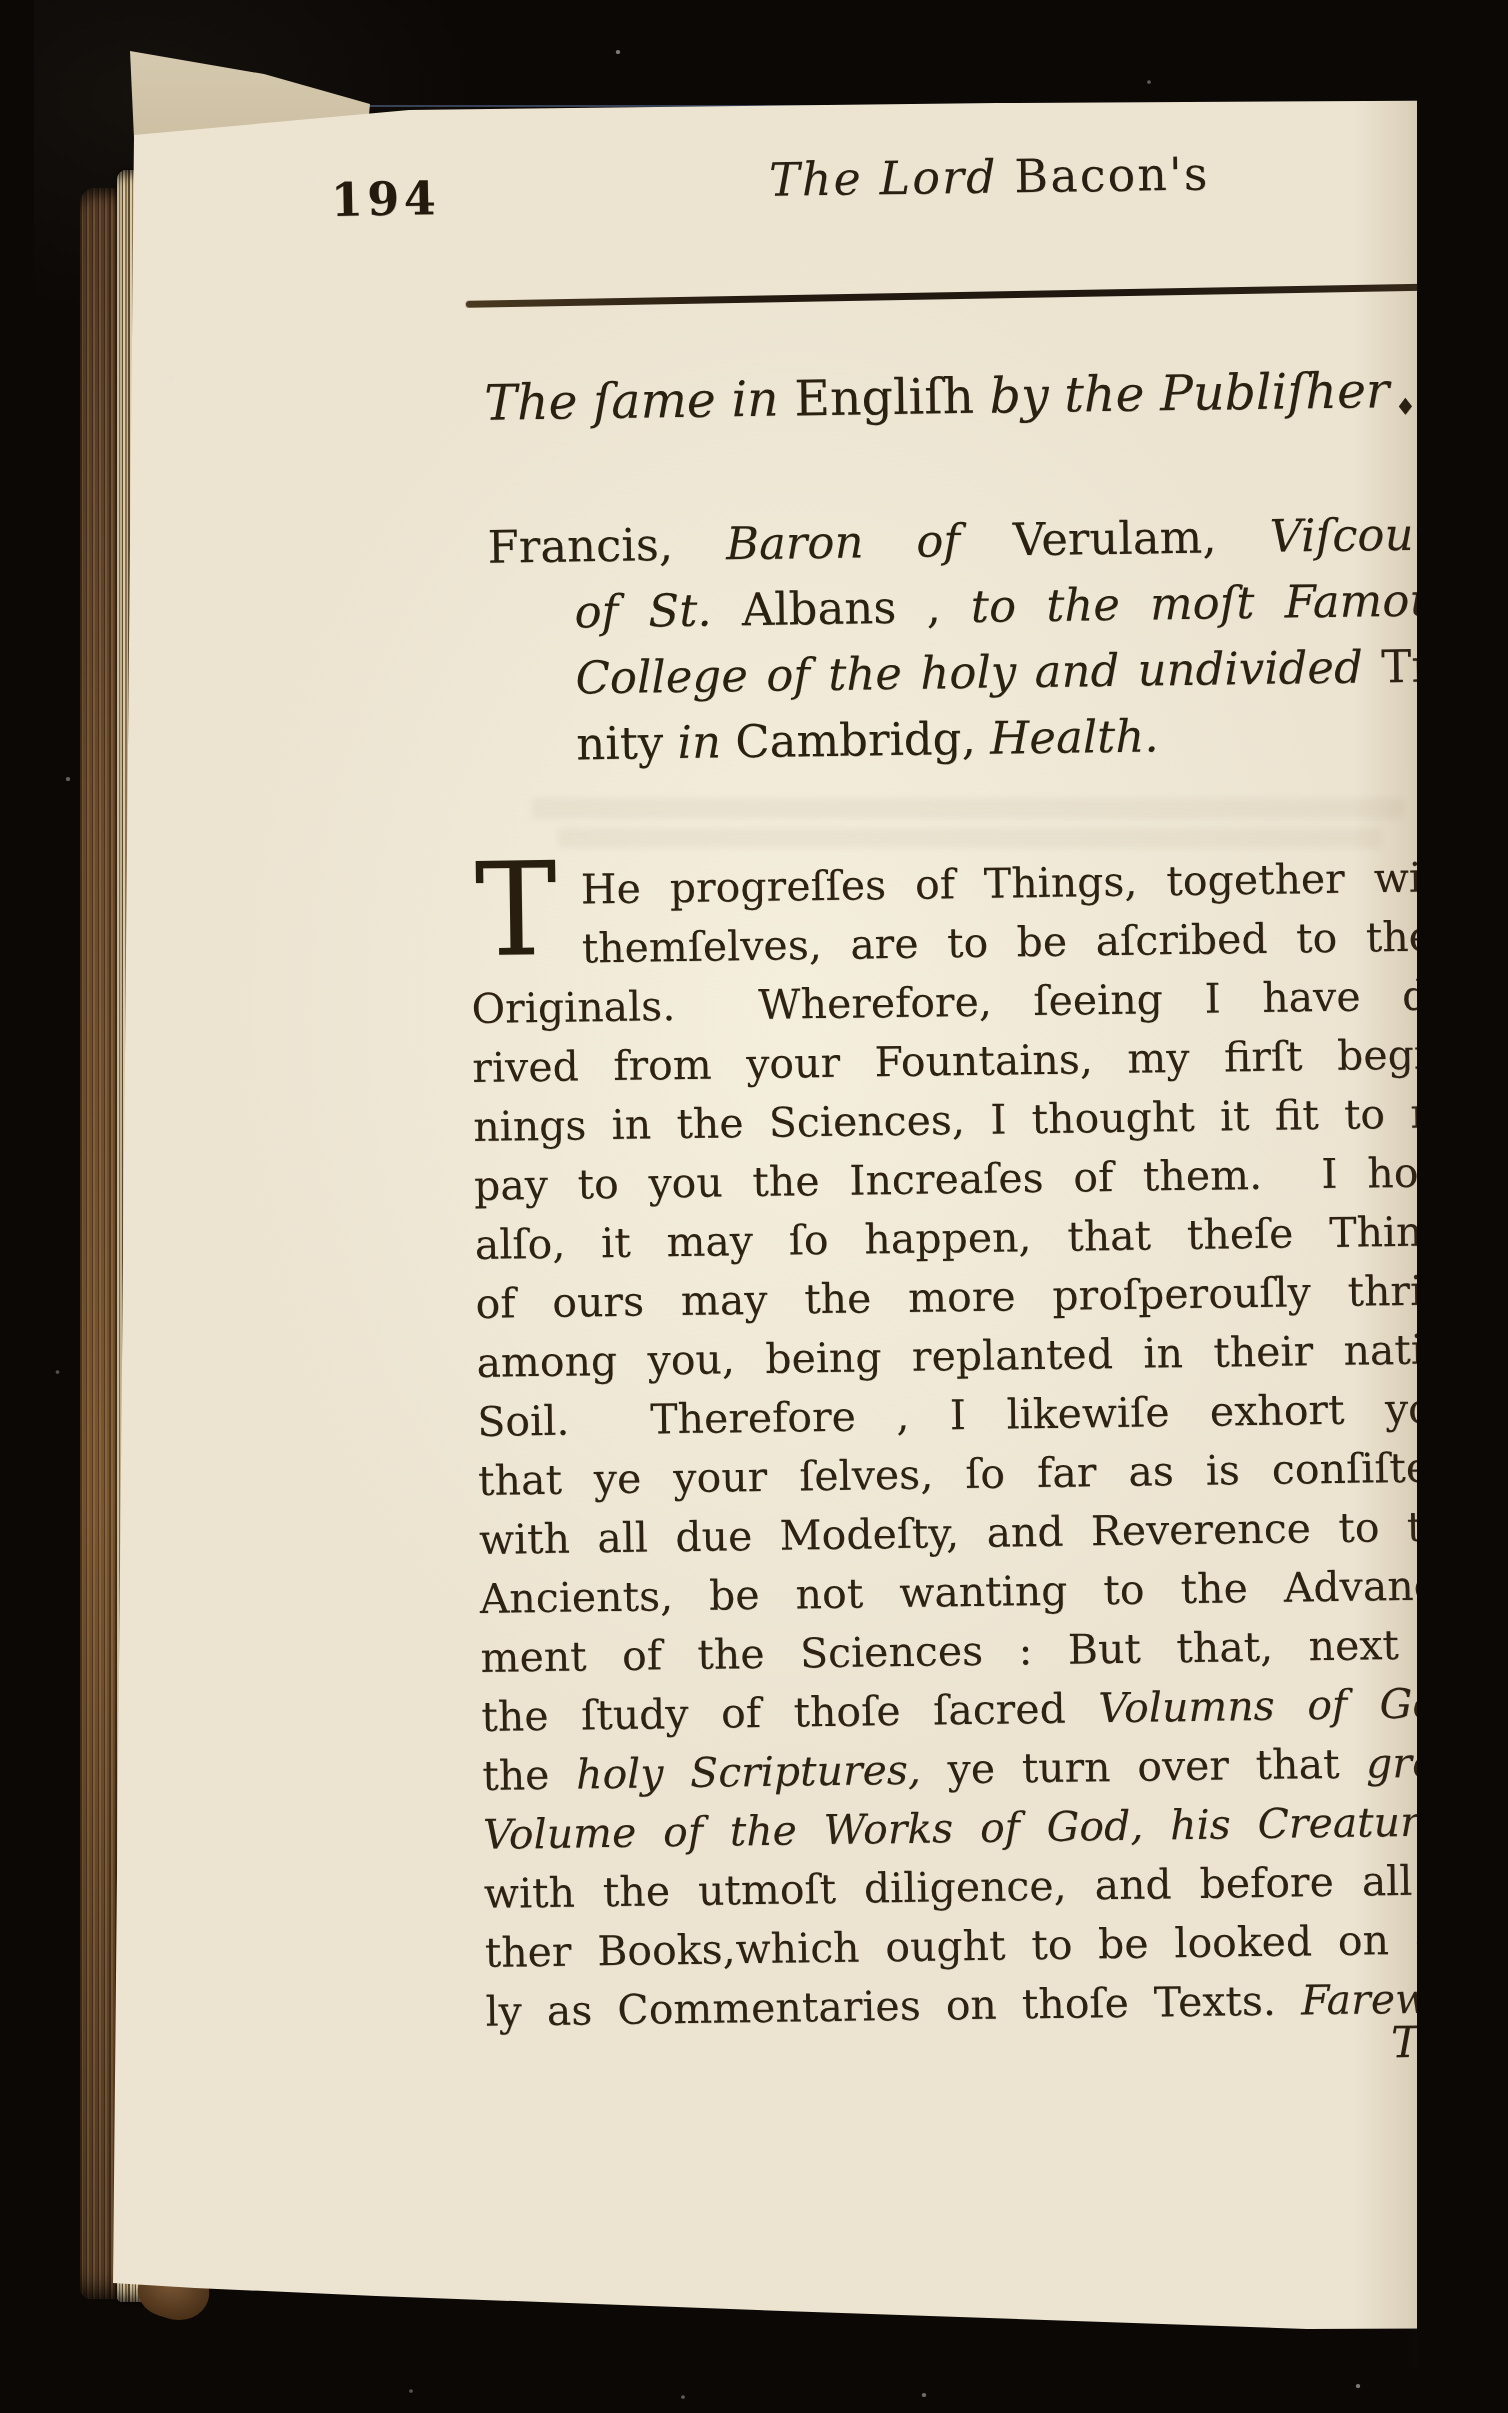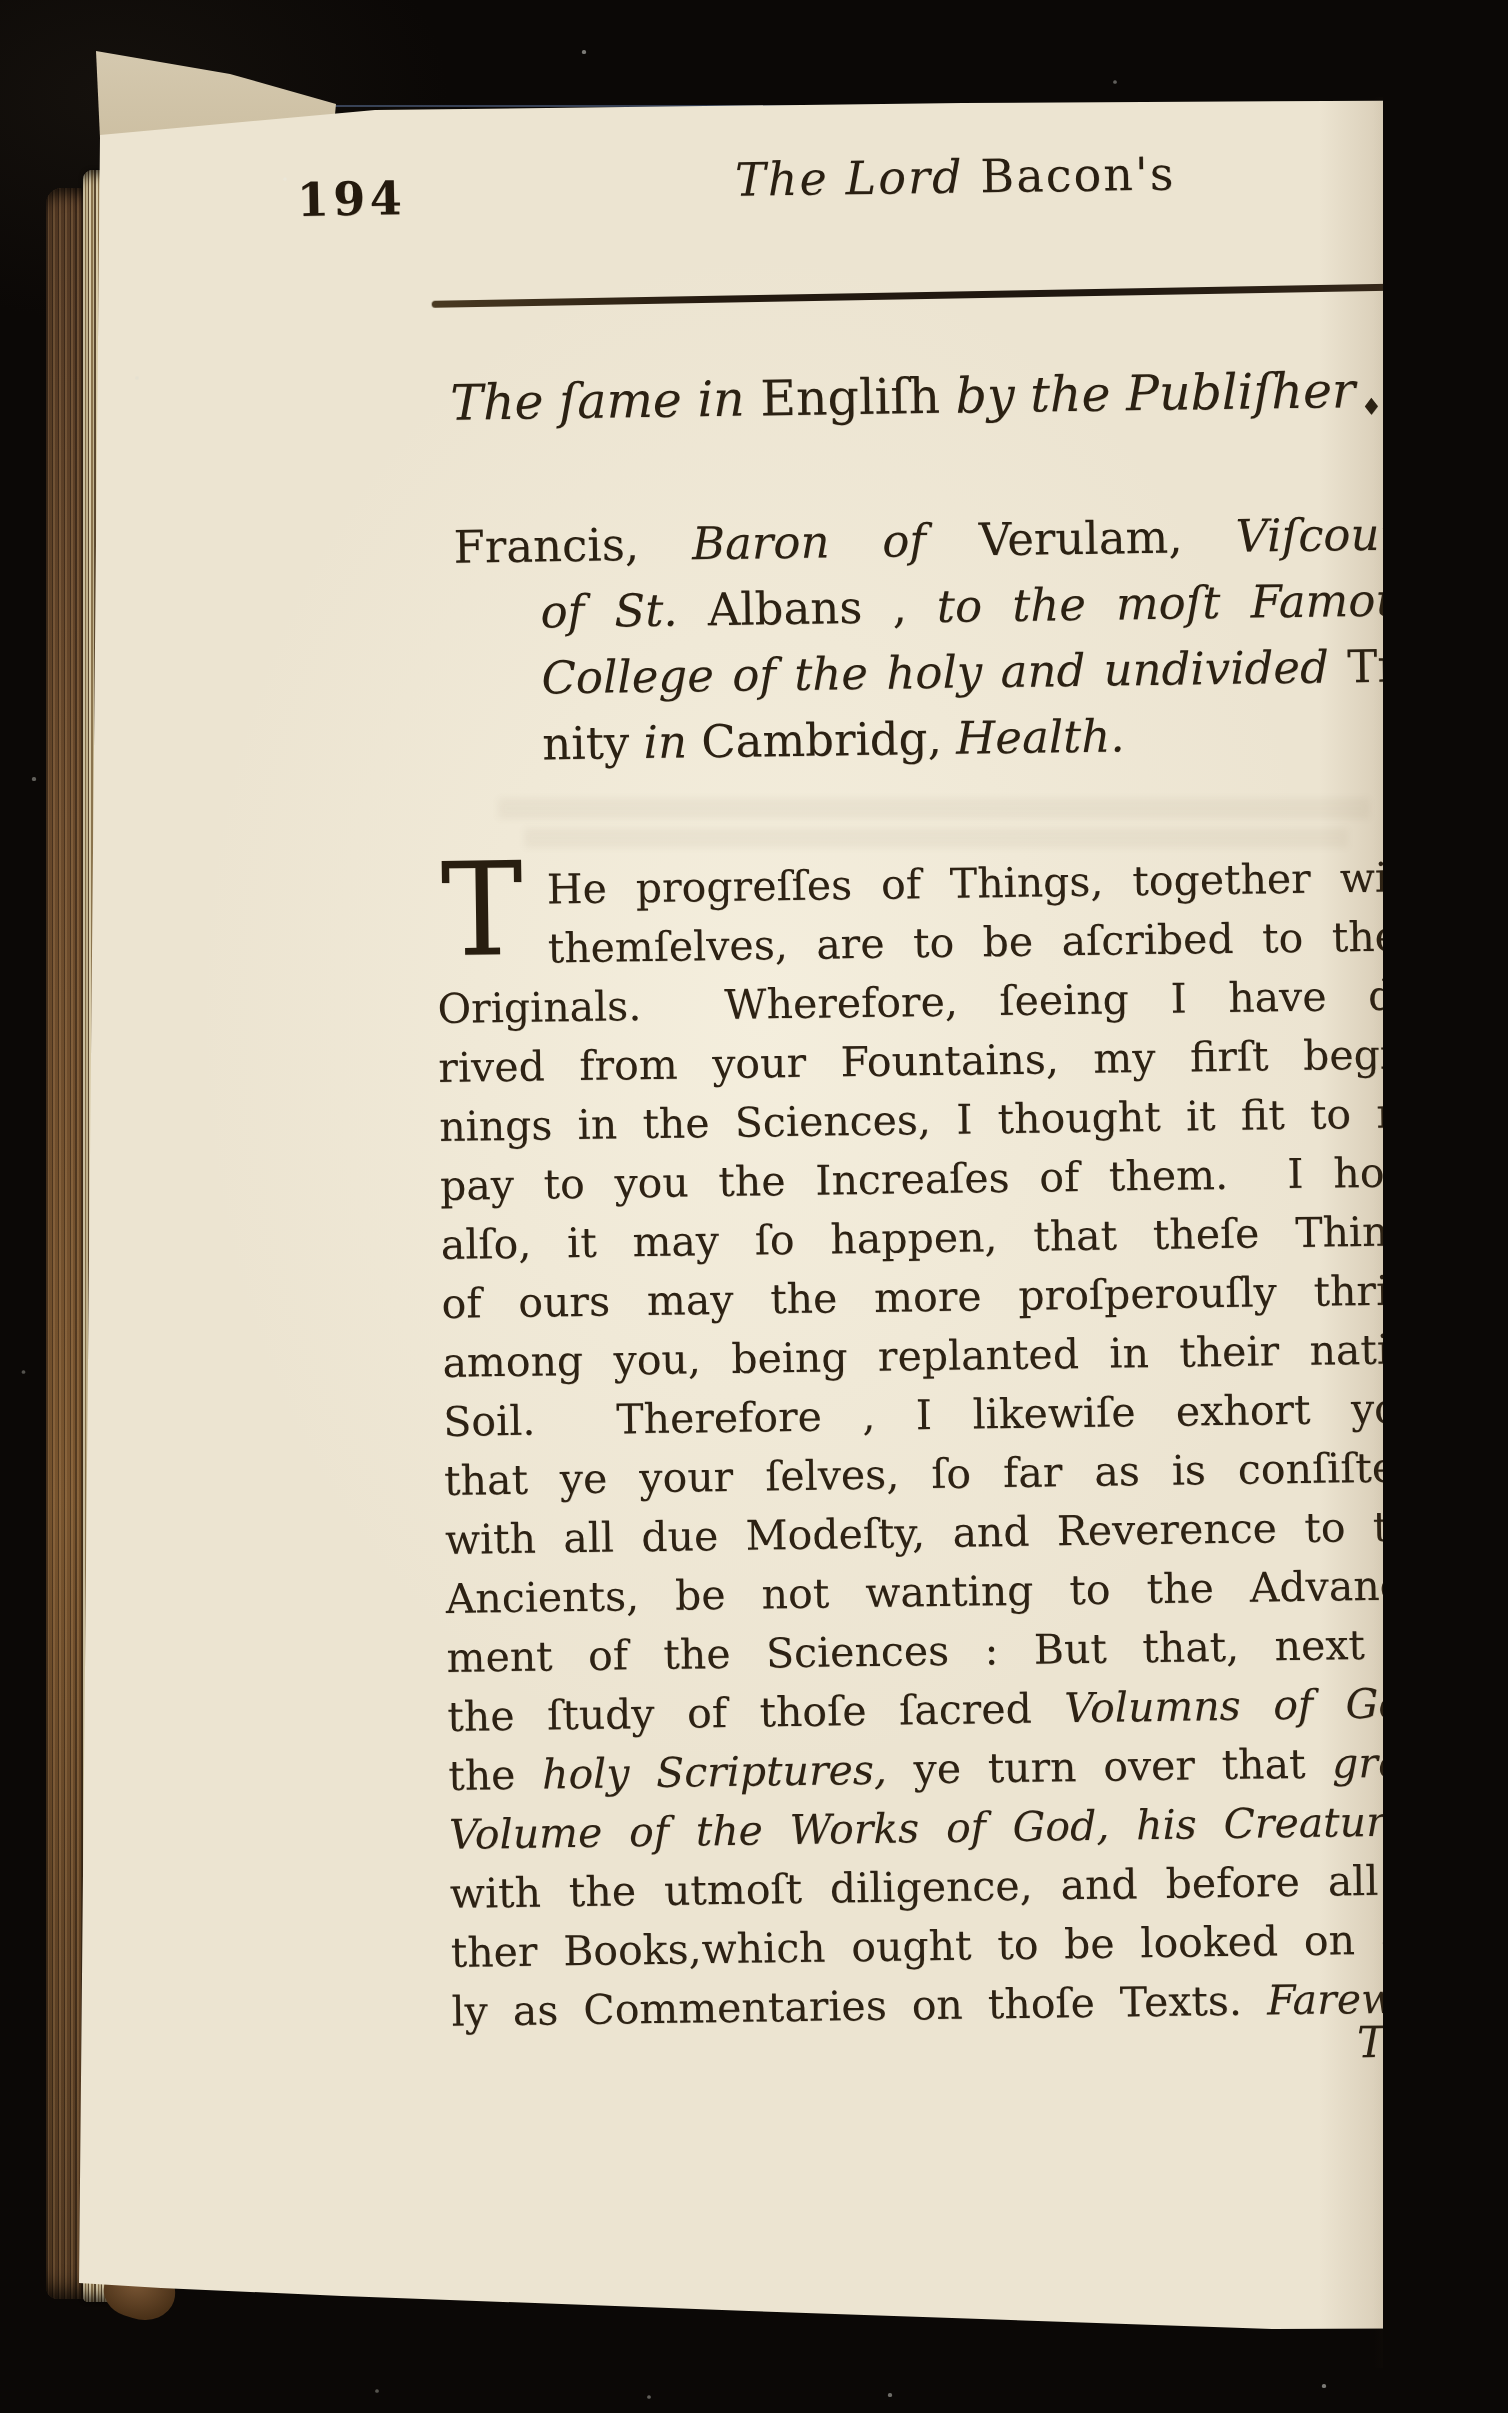--- a/index.html
+++ b/index.html
@@ -3,20 +3,21 @@
 <meta charset="utf-8">
 <style>
   html,body{margin:0;padding:0;}
   body{background:#0b0806;}
   #canvas{
     position:relative;width:1383px;height:2413px;overflow:hidden;
     background:
       radial-gradient(482px 321px at 8% 4%, rgba(40,34,26,.35), rgba(0,0,0,0) 70%),
       #0b0806;
     font-family:"DejaVu Serif","Liberation Serif",serif;
+    margin-left:34px;
   }
   
   .fringe-top{position:absolute;z-index:1;left:161px;top:105px;width:1348px;height:2.1px;
     background:rgba(120,150,205,.4);filter:blur(0.5px);}
   .fringe-bottom{position:absolute;z-index:1;left:78px;top:2281px;width:1412px;height:3.2px;
     background:rgba(125,162,215,.5);transform:rotate(1.72deg);transform-origin:left center;filter:blur(0.5px);}
   .leaf-corner{position:absolute;z-index:2;left:0;top:0;width:385px;height:171px;
     clip-path:polygon(96px 51px,230px 74px,336px 104px,333px 135px,100px 138px);
     background:linear-gradient(180deg,#d9ceb6,#cabc9e);
     box-shadow:inset 0 6.4px 5.4px -3.2px rgba(80,55,28,.85);}

